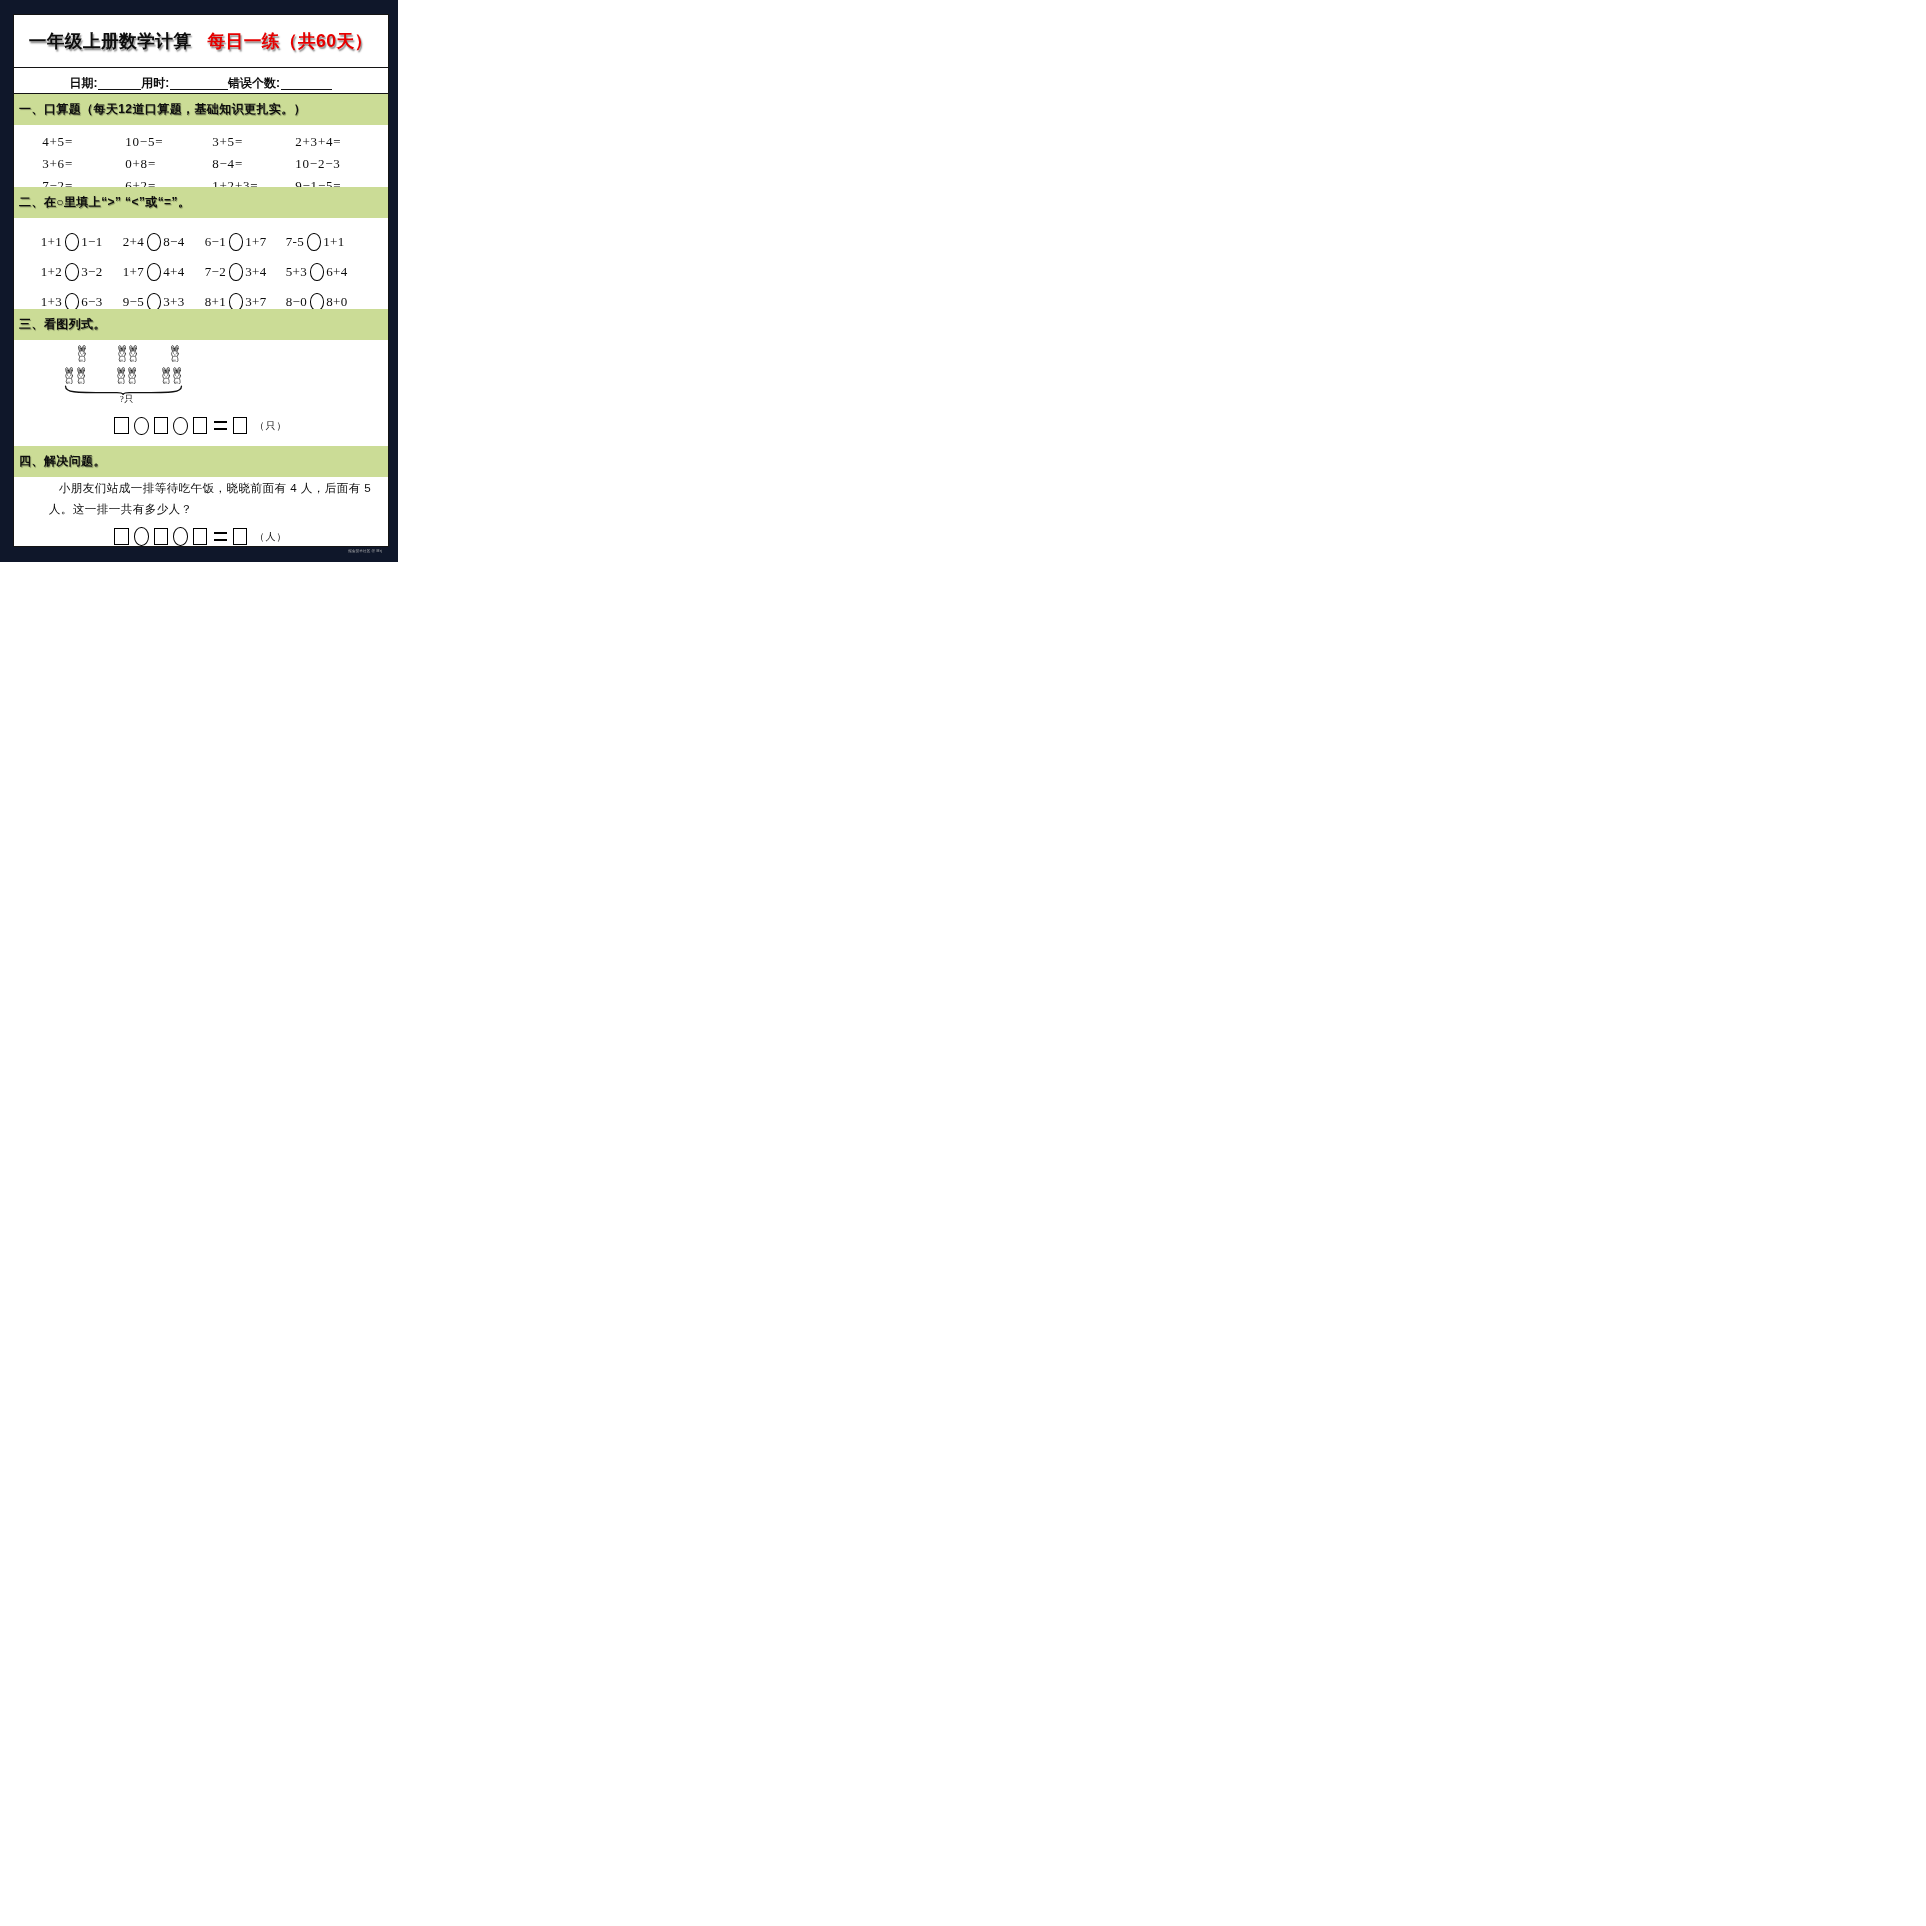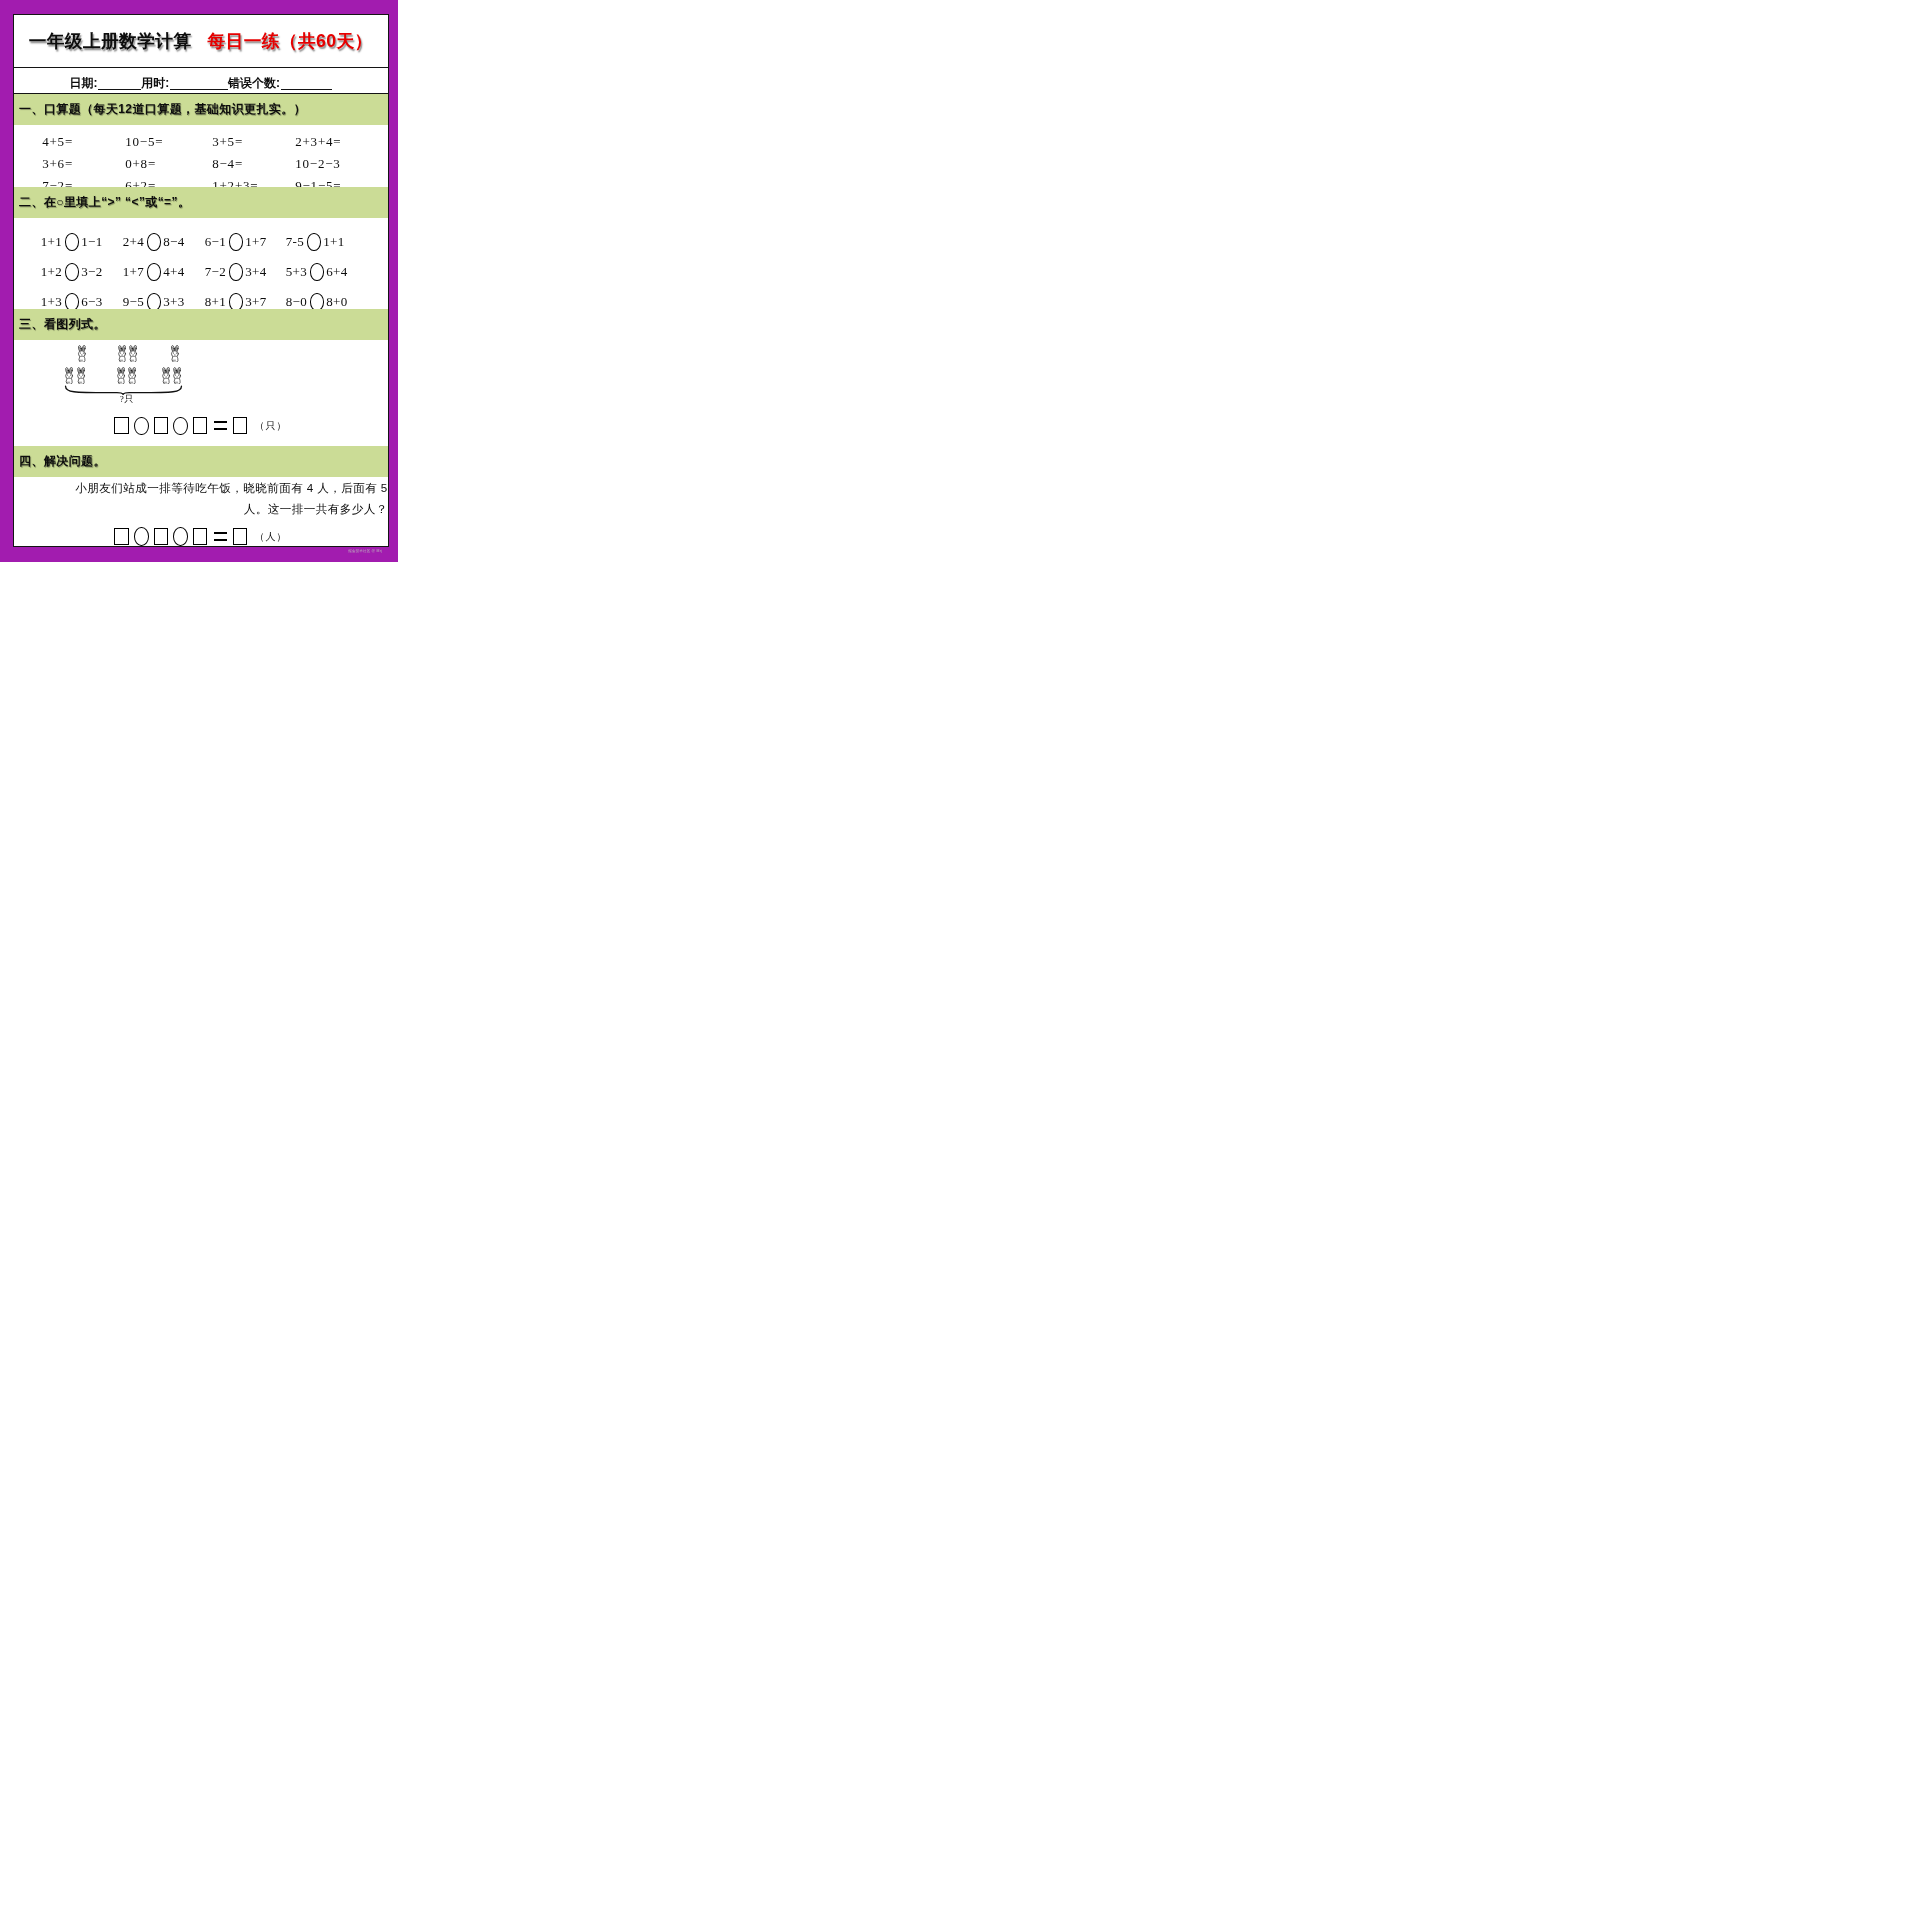--- a/index.html
+++ b/index.html
@@ -1,23 +1,22 @@
 <!DOCTYPE html>
 <html style="font-size:6.2px"><head>
 <meta charset="utf-8">
 <style>
   html,body{margin:0;padding:0;background:#ffffff;}
   .page{
     position:relative;
     width:398px;height:562px;
-    background:#a21caf;
+    background:#0f172a;
     font-family:"Liberation Sans","DejaVu Sans",sans-serif;
     color:#0d0d0d;
     overflow:hidden;
-    text-align:right;
   }
   .sheet{
     position:absolute;left:12.7px;top:14px;
     width:376px;height:533px;
     border:0.8px solid #141414;
     box-sizing:border-box;
     display:flex;flex-direction:column;
     background:#ffffff;
   }
   

